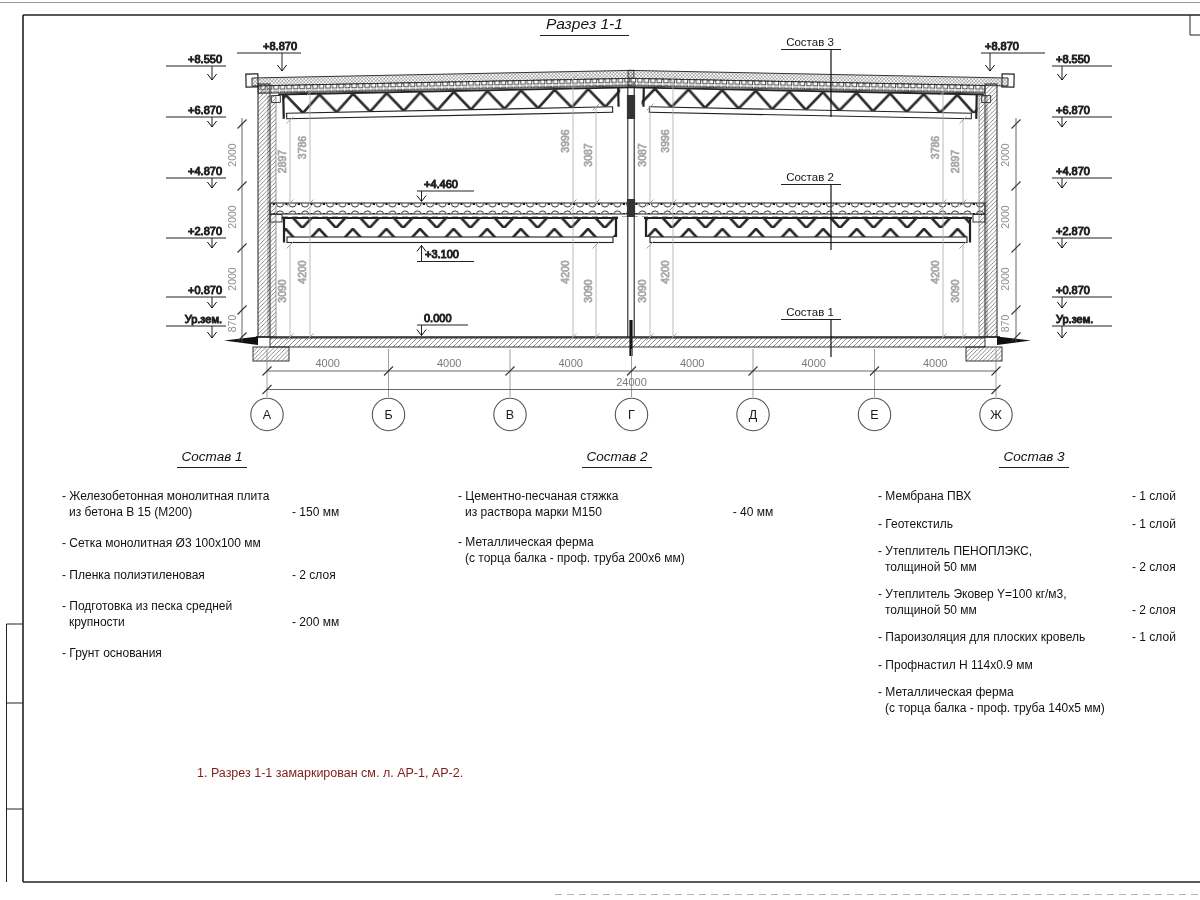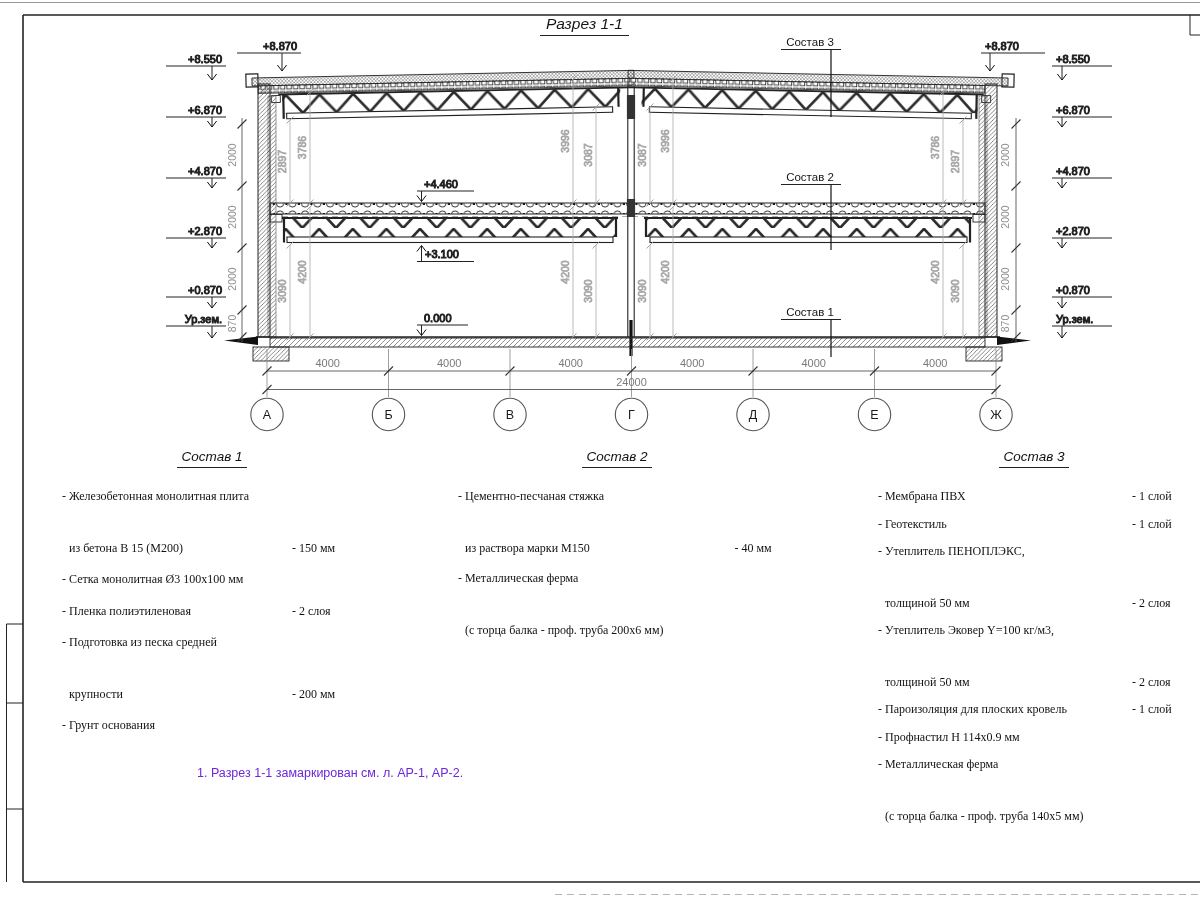--- a/index.html
+++ b/index.html
@@ -2,28 +2,28 @@
 <html><head>
 <meta charset="utf-8">
 <style>
   html,body{margin:0;padding:0;background:#fff;}
   #sheet{position:relative;width:1200px;height:900px;background:#fff;overflow:hidden;
          font-family:"Liberation Sans",sans-serif;color:#111;}
   svg{position:absolute;left:0;top:0;}
   .title-wrap{position:absolute;left:540px;top:15px;width:190px;text-align:left;}
   .title-wrap span{display:inline-block;font:italic 15.5px/18px "Liberation Sans",sans-serif;
                    color:#161616;border-bottom:1.3px solid #222;padding:0 6px 2px;}
-  .note{position:absolute;left:197px;top:766px;font:12.5px/15px "Liberation Sans",sans-serif;color:#6d28d9;}
+  .note{position:absolute;left:197px;top:766px;font:12.5px/15px "Liberation Sans",sans-serif;color:#7f1d1d;}
   .comp{position:absolute;top:449px;font:12px/15.5px "Liberation Sans",sans-serif;color:#121212;}
   .chead{text-align:center;margin-bottom:21px;}
   .chead span{display:inline-block;font:italic 13.5px/16px "Liberation Sans",sans-serif;
               border-bottom:1.2px solid #222;padding:0 5px 2px;}
-  .item{display:flex;align-items:flex-end;font-family:Liberation Serif, serif;}
+  .item{display:flex;align-items:flex-end;}
   .c1 .item{margin-bottom:16px;} .c2 .item{margin-bottom:15px;} .c3 .item{margin-bottom:12px;}
-  .nm{flex:1 1 auto;} .l2{padding-left:7px;margin-top:36px;}
+  .nm{flex:1 1 auto;} .l2{padding-left:7px;}
   .val{flex:0 0 auto;white-space:nowrap;}
   .c1 .val{width:70px;} .c2 .val{width:46px;text-align:center;} .c3 .val{width:58px;}
   text{font-family:"Liberation Sans",sans-serif;}
   .st{font-size:11px;fill:#151515;}
   .st2{font-size:11.5px;fill:#151515;}
   .gd{font-size:10.5px;fill:#8f8f8f;}
   .bay{font-size:11px;fill:#7a7a7a;}
   .ax{font-size:12.5px;fill:#1a1a1a;}
 </style>
 </head>

